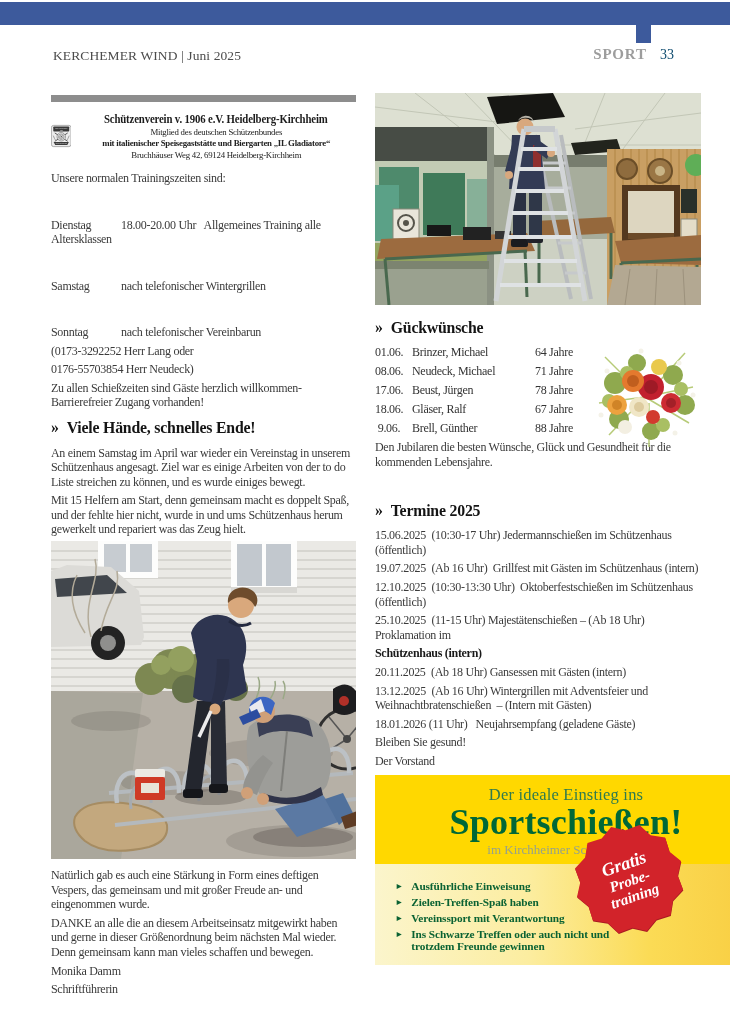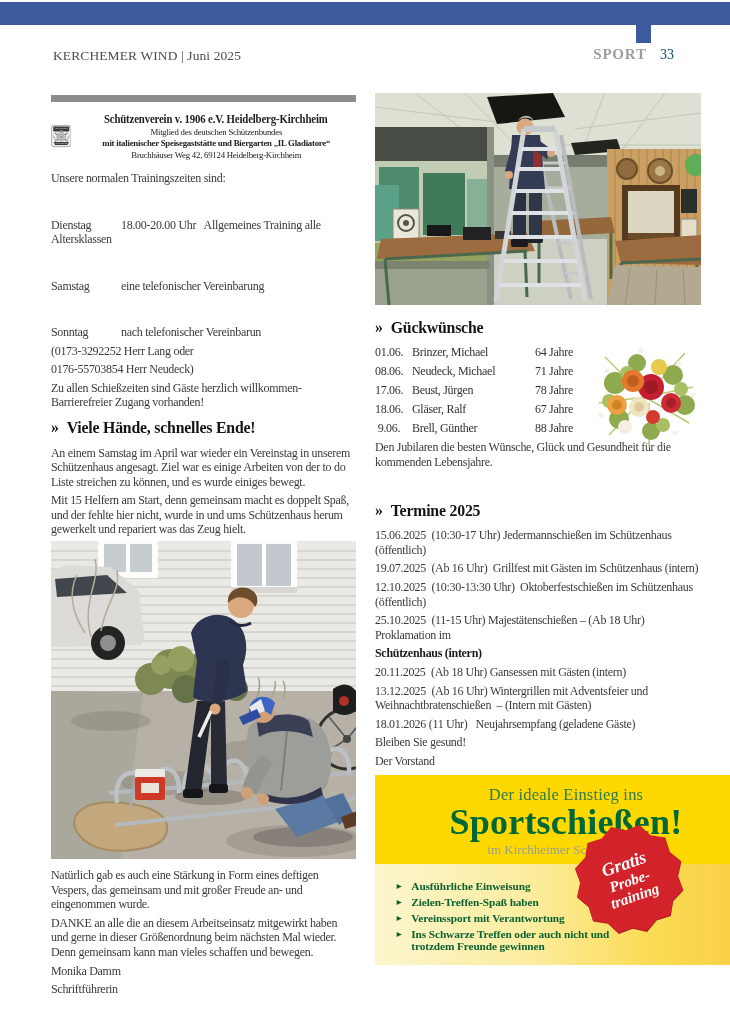--- a/index.html
+++ b/index.html
@@ -101,21 +101,21 @@
         <div class="club-name">Schützenverein v. 1906 e.V. Heidelberg-Kirchheim</div>
         <div class="club-sub">Mitglied des deutschen Schützenbundes</div>
         <div class="club-sub b">mit italienischer Speisegaststätte und Biergarten „IL Gladiatore“</div>
         <div class="club-sub">Bruchhäuser Weg 42, 69124 Heidelberg-Kirchheim</div>
       </div>
     </div>
 
     <div class="training">
       <p>Unsere normalen Trainingszeiten sind:</p>
       <p><span class="day">Dienstag</span><span>18.00-20.00 Uhr&nbsp;&nbsp; Allgemeines Training alle Altersklassen</span></p>
-      <p><span class="day">Samstag</span><span>eine telefonischer Vereinbarung</span></p>
+      <p><span class="day">Samstag</span><span>nach telefonischer Wintergrillen</span></p>
       <p><span class="day">Sonntag</span><span>nach telefonischer Vereinbarun</span></p>
       <p>(0173-3292252 Herr Lang oder</p>
       <p>0176-55703854 Herr Neudeck)</p>
       <p>Zu allen Schießzeiten sind Gäste herzlich willkommen- Barrierefreier Zugang vorhanden!</p>
     </div>
 
     <h2 class="heading h-article">
       <span class="mark">»</span>
       <span>Viele Hände, schnelles Ende!</span>
     </h2>

